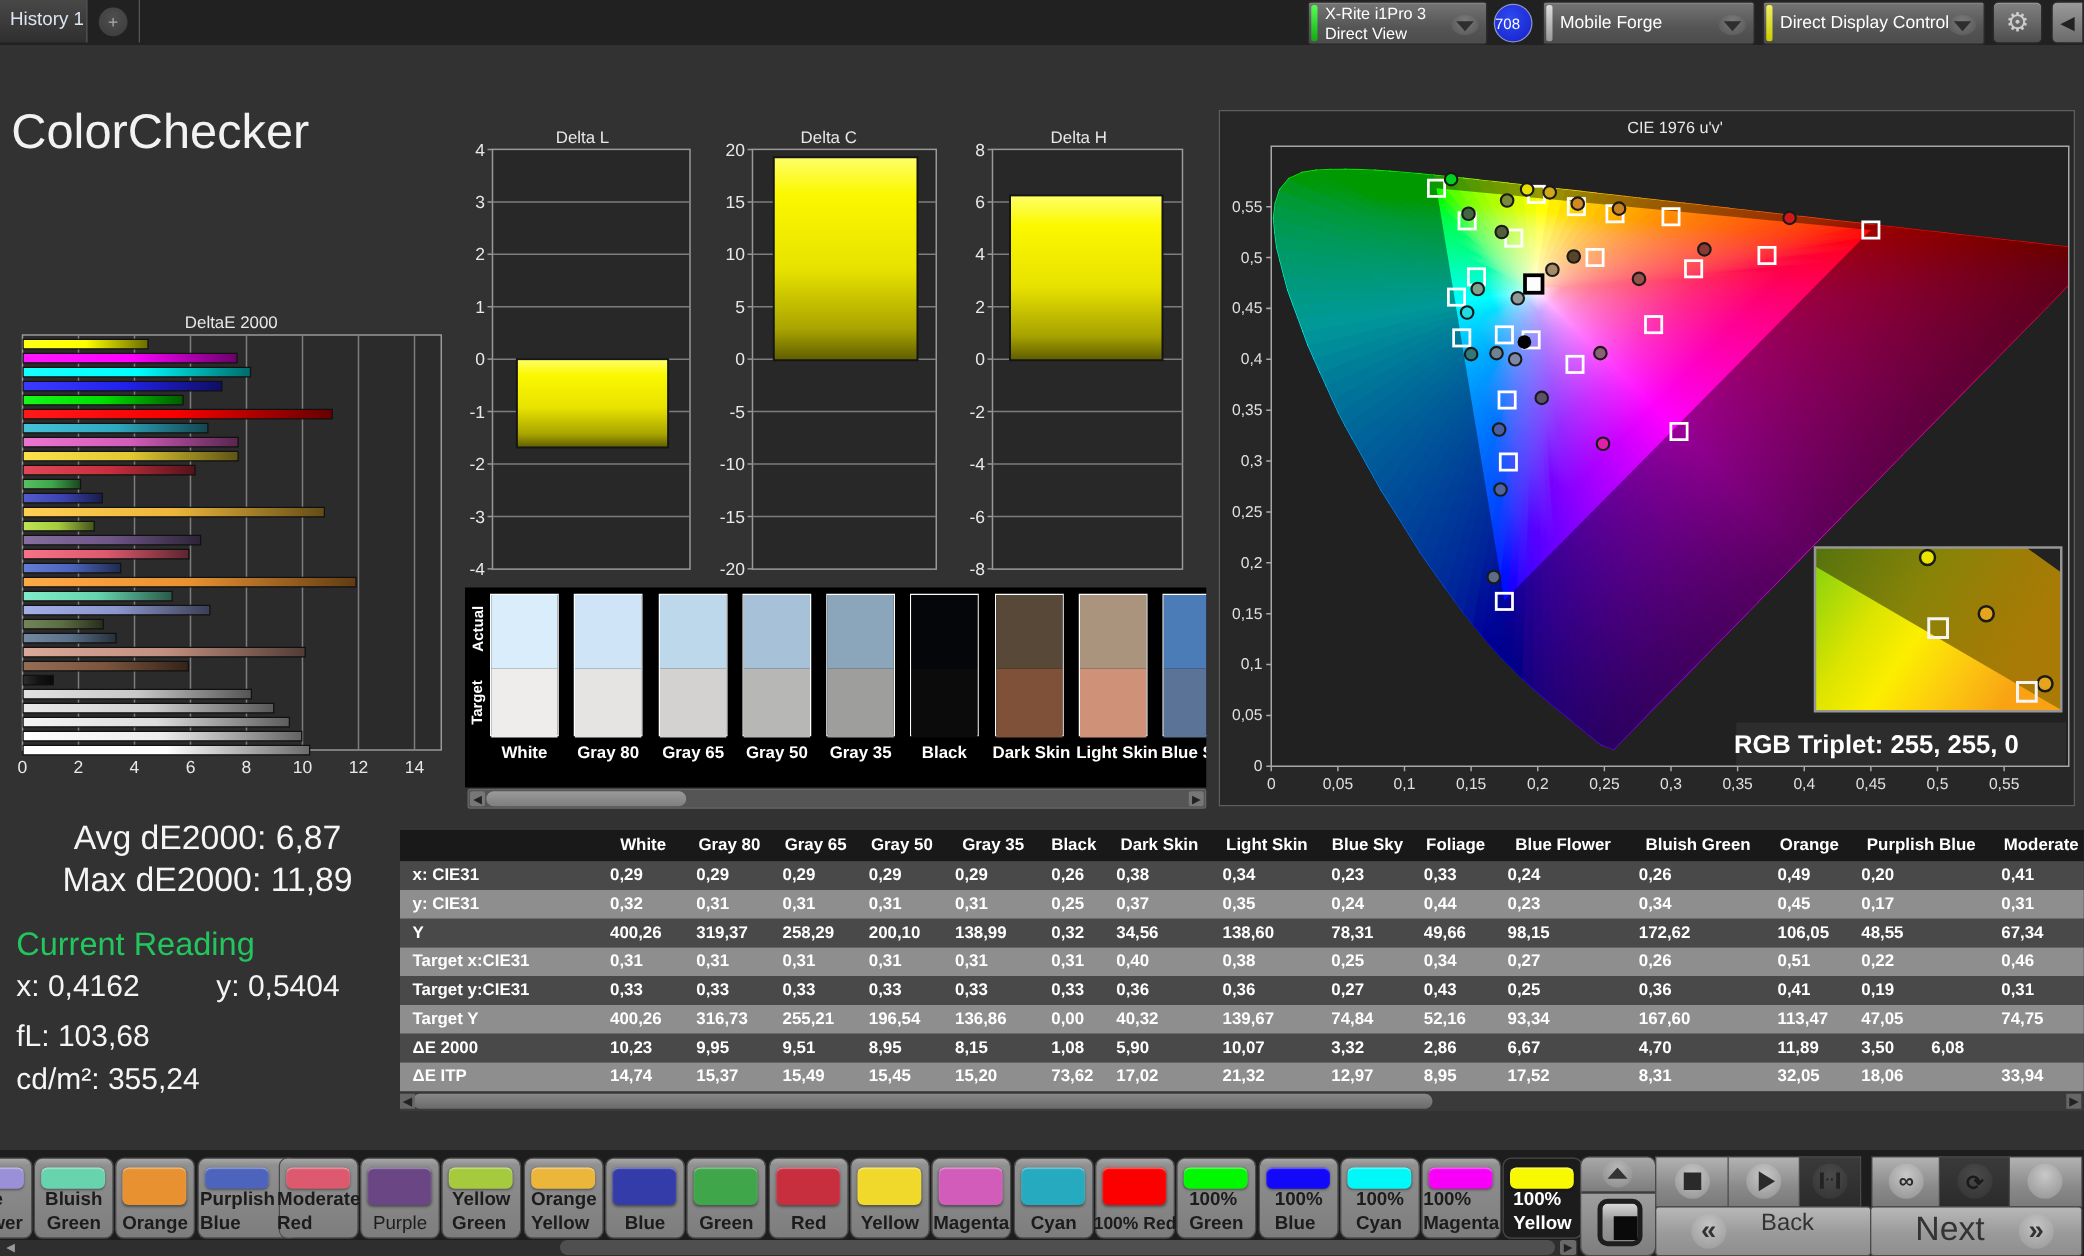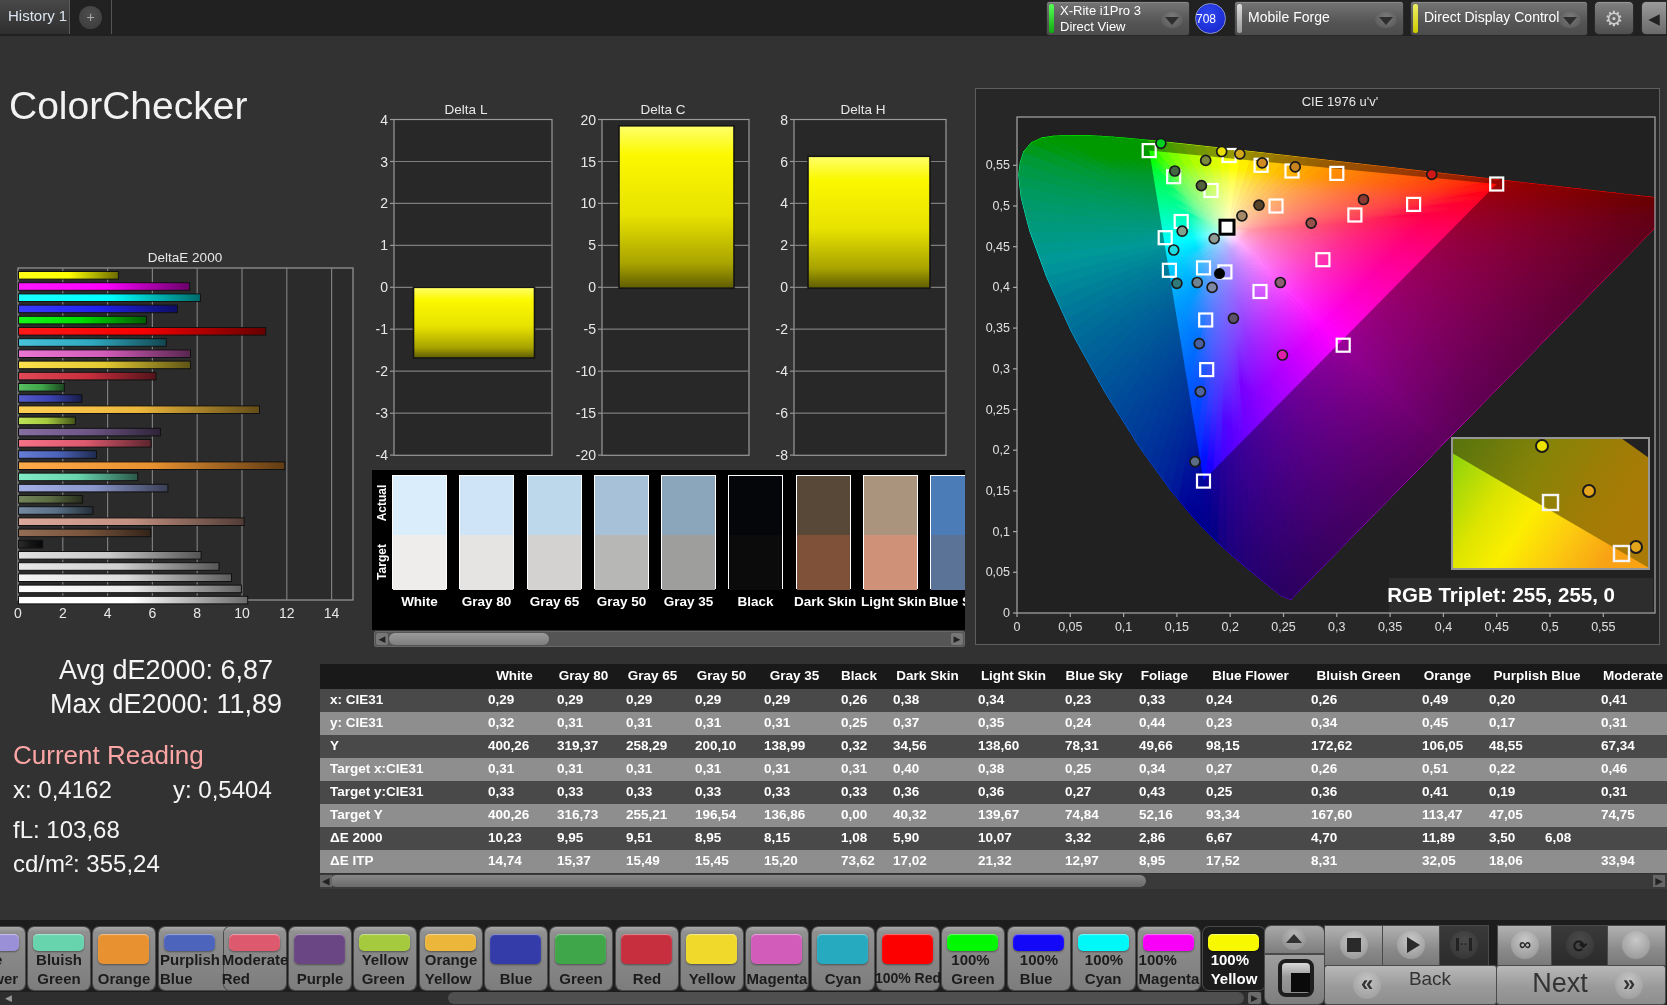--- a/index.html
+++ b/index.html
@@ -2341,21 +2341,21 @@
 <circle cx="661" cy="459" r="6" fill="#e4a41c" stroke="#1a1a1a" stroke-width="2"></circle>
 <rect x="568" y="407" width="15" height="15" fill="none" stroke="#f4f4f4" stroke-width="2.4"></rect>
 <rect x="639" y="458" width="15" height="15" fill="none" stroke="#f4f4f4" stroke-width="2.4"></rect>
 </g>
 <rect x="477" y="350" width="197" height="131" fill="none" stroke="#969696" stroke-width="2"></rect>
 <rect x="414" y="490" width="264" height="34" fill="#2d2d2d"></rect>
 <text x="640" y="514" font-size="20.5" font-weight="bold" fill="#fff" text-anchor="end">RGB Triplet: 255, 255, 0</text>
 </svg>
 <div style="position:absolute;left:0;top:655px;width:332px;text-align:center;font-size:27px;color:#f5f5f5">Avg dE2000: 6,87</div>
 <div style="position:absolute;left:0;top:689px;width:332px;text-align:center;font-size:27px;color:#f5f5f5">Max dE2000: 11,89</div>
-<div style="position:absolute;left:13px;top:740px;font-size:26px;color:#fca5a5">Current Reading</div>
+<div style="position:absolute;left:13px;top:740px;font-size:26px;color:#22c55e">Current Reading</div>
 <div style="position:absolute;left:13px;top:776px;font-size:24px;color:#f5f5f5">x: 0,4162</div>
 <div style="position:absolute;left:173px;top:776px;font-size:24px;color:#f5f5f5">y: 0,5404</div>
 <div style="position:absolute;left:13px;top:816px;font-size:24px;color:#f5f5f5">fL: 103,68</div>
 <div style="position:absolute;left:13px;top:850px;font-size:24px;color:#f5f5f5">cd/m²: 355,24</div>
 <div style="position:absolute;left:320px;top:664px;width:1347px;height:226px;overflow:hidden;font-size:13.5px;font-weight:bold;color:#fff">
 <div style="position:absolute;left:0;top:0;width:1360px;height:25px;background:#191919"></div>
 <div style="position:absolute;left:160px;top:4px;width:69px;text-align:center;white-space:nowrap">White</div>
 <div style="position:absolute;left:229px;top:4px;width:69px;text-align:center;white-space:nowrap">Gray 80</div>
 <div style="position:absolute;left:298px;top:4px;width:69px;text-align:center;white-space:nowrap">Gray 65</div>
 <div style="position:absolute;left:367px;top:4px;width:69px;text-align:center;white-space:nowrap">Gray 50</div>
@@ -2528,21 +2528,21 @@
 <div style="position:absolute;left:159px;top:927px;width:78px;height:63px;border-radius:6px;background:linear-gradient(#a8a8a8,#909090 8%,#7d7d7d);box-shadow:0 0 0 1px #4a4a4a">
 <div style="position:absolute;left:5px;top:7px;width:51px;height:17px;border-radius:5px;background:#4c64bc;box-shadow:inset 0 1px 1px rgba(255,255,255,.45), 0 1px 2px rgba(0,0,0,.4)"></div>
 <div style="position:absolute;left:-20px;top:23px;width:102px;text-align:center;line-height:19px;font-size:15px;font-weight:bold;color:#1c1c1c;white-space:nowrap"><span style="display:inline-block;text-align:left">Purplish<br>Blue</span></div>
 </div>
 <div style="position:absolute;left:224px;top:927px;width:62px;height:63px;border-radius:6px;background:linear-gradient(#a8a8a8,#909090 8%,#7d7d7d);box-shadow:0 0 0 1px #4a4a4a">
 <div style="position:absolute;left:5px;top:7px;width:51px;height:17px;border-radius:5px;background:#dd5a6e;box-shadow:inset 0 1px 1px rgba(255,255,255,.45), 0 1px 2px rgba(0,0,0,.4)"></div>
 <div style="position:absolute;left:-20px;top:23px;width:102px;text-align:center;line-height:19px;font-size:15px;font-weight:bold;color:#1c1c1c;white-space:nowrap"><span style="display:inline-block;text-align:left">Moderate<br>Red</span></div>
 </div>
 <div style="position:absolute;left:289px;top:927px;width:62px;height:63px;border-radius:6px;background:linear-gradient(#a8a8a8,#909090 8%,#7d7d7d);box-shadow:0 0 0 1px #4a4a4a">
 <div style="position:absolute;left:5px;top:7px;width:51px;height:30px;border-radius:5px;background:#6a4684;box-shadow:inset 0 1px 1px rgba(255,255,255,.45), 0 1px 2px rgba(0,0,0,.4)"></div>
-<div style="position:absolute;left:-20px;top:42px;width:102px;text-align:center;line-height:19px;font-size:15px;font-weight:bold;color:#1c1c1c;white-space:nowrap"><span style="display:inline-block;text-align:left">Purple</span></div>
+<div style="position:absolute;left:-20px;top:42px;width:102px;text-align:center;line-height:19px;font-size:15px;font-weight:normal;color:#1c1c1c;white-space:nowrap"><span style="display:inline-block;text-align:left">Purple</span></div>
 </div>
 <div style="position:absolute;left:354px;top:927px;width:62px;height:63px;border-radius:6px;background:linear-gradient(#a8a8a8,#909090 8%,#7d7d7d);box-shadow:0 0 0 1px #4a4a4a">
 <div style="position:absolute;left:5px;top:7px;width:51px;height:17px;border-radius:5px;background:#a5ca3e;box-shadow:inset 0 1px 1px rgba(255,255,255,.45), 0 1px 2px rgba(0,0,0,.4)"></div>
 <div style="position:absolute;left:-20px;top:23px;width:102px;text-align:center;line-height:19px;font-size:15px;font-weight:bold;color:#1c1c1c;white-space:nowrap"><span style="display:inline-block;text-align:left">Yellow<br>Green</span></div>
 </div>
 <div style="position:absolute;left:420px;top:927px;width:62px;height:63px;border-radius:6px;background:linear-gradient(#a8a8a8,#909090 8%,#7d7d7d);box-shadow:0 0 0 1px #4a4a4a">
 <div style="position:absolute;left:5px;top:7px;width:51px;height:17px;border-radius:5px;background:#ecb63b;box-shadow:inset 0 1px 1px rgba(255,255,255,.45), 0 1px 2px rgba(0,0,0,.4)"></div>
 <div style="position:absolute;left:-20px;top:23px;width:102px;text-align:center;line-height:19px;font-size:15px;font-weight:bold;color:#1c1c1c;white-space:nowrap"><span style="display:inline-block;text-align:left">Orange<br>Yellow</span></div>
 </div>
 <div style="position:absolute;left:485px;top:927px;width:62px;height:63px;border-radius:6px;background:linear-gradient(#a8a8a8,#909090 8%,#7d7d7d);box-shadow:0 0 0 1px #4a4a4a">

